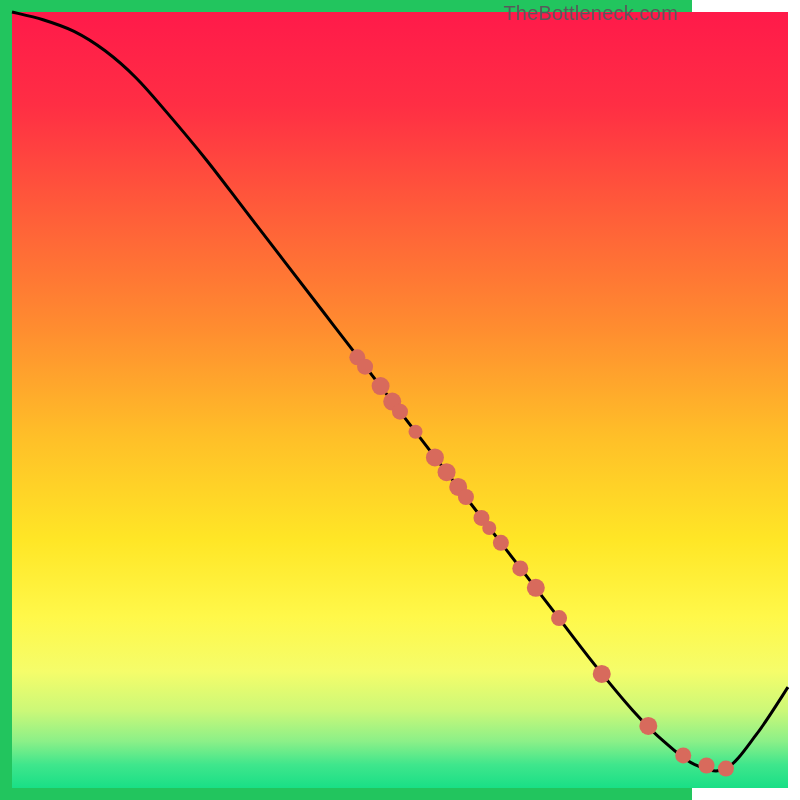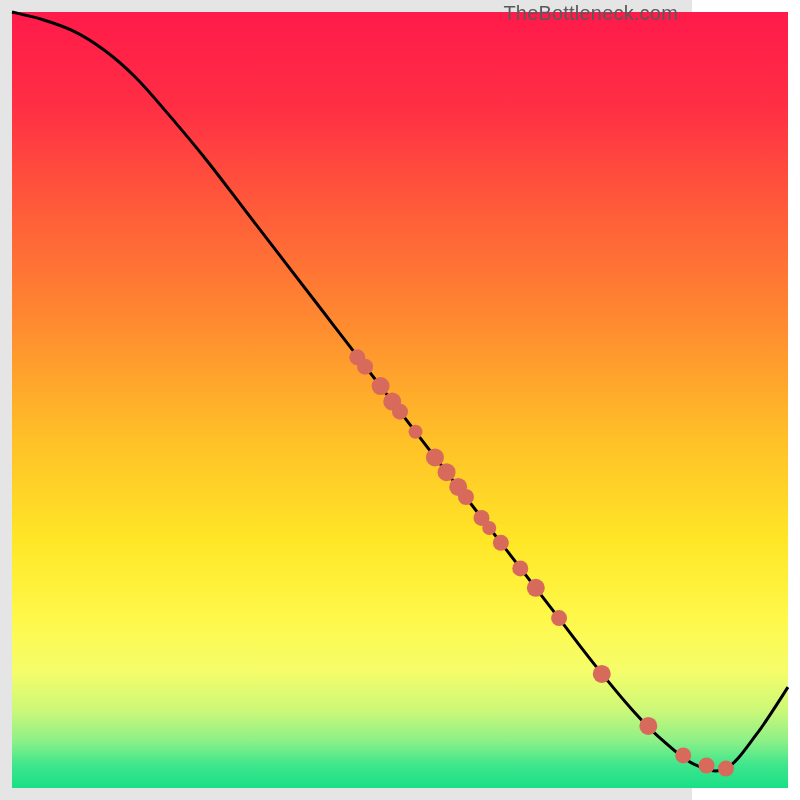--- a/index.html
+++ b/index.html
@@ -7,21 +7,21 @@
     padding: 0;
     width: 800px;
     height: 800px;
     overflow: hidden;
     font-family: Arial, Helvetica, sans-serif;
   }
   .chart-container {
     position: relative;
     width: 692px;
     height: 800px;
-    background: #e5e5e5;
+    background: #22c55e;
   }
   .plot-area {
     position: absolute;
     left: 12px;
     top: 12px;
     width: 776px;
     height: 776px;
   }
   .gradient-bg {
     position: absolute;

